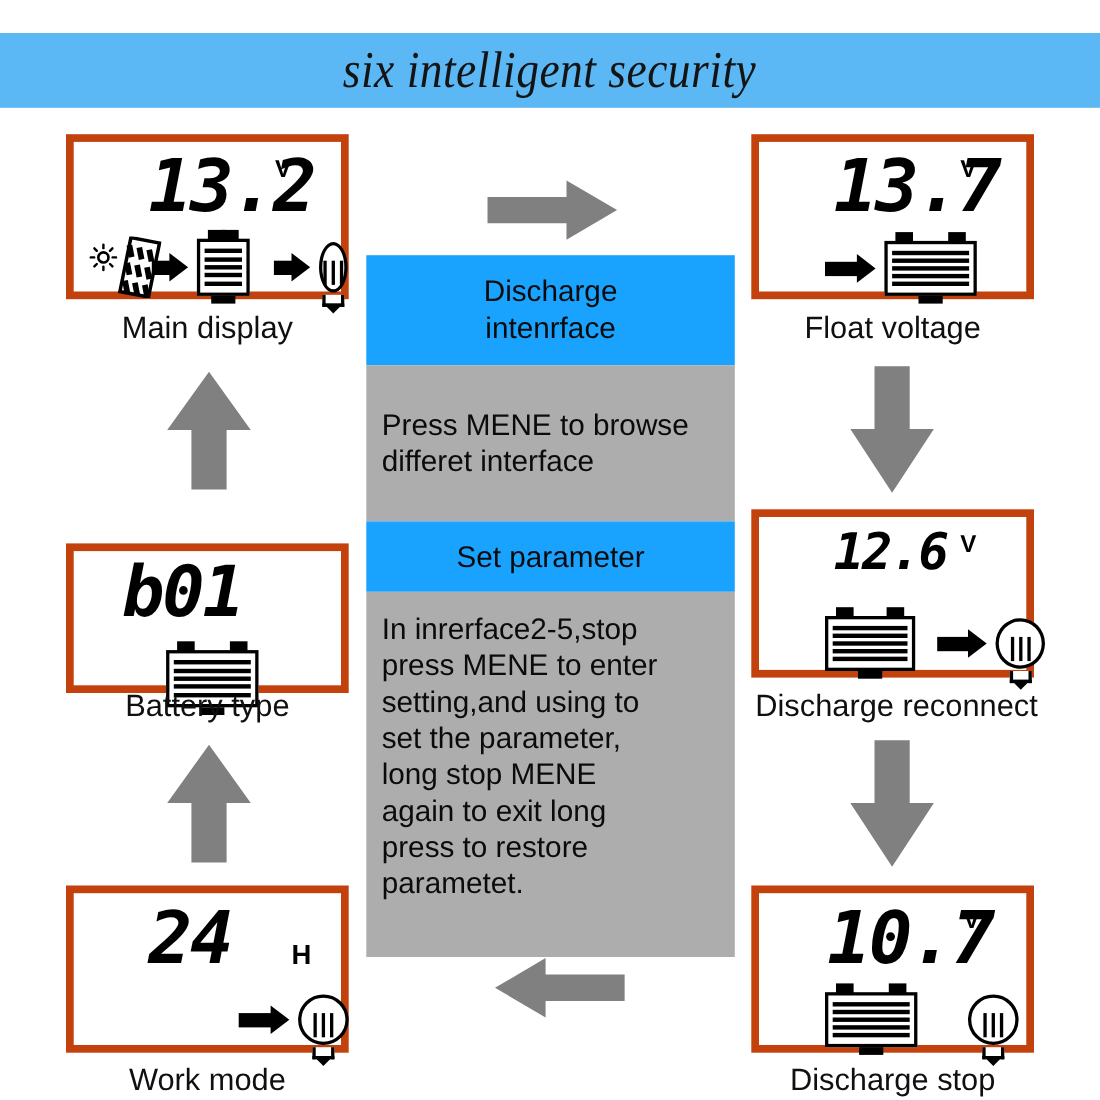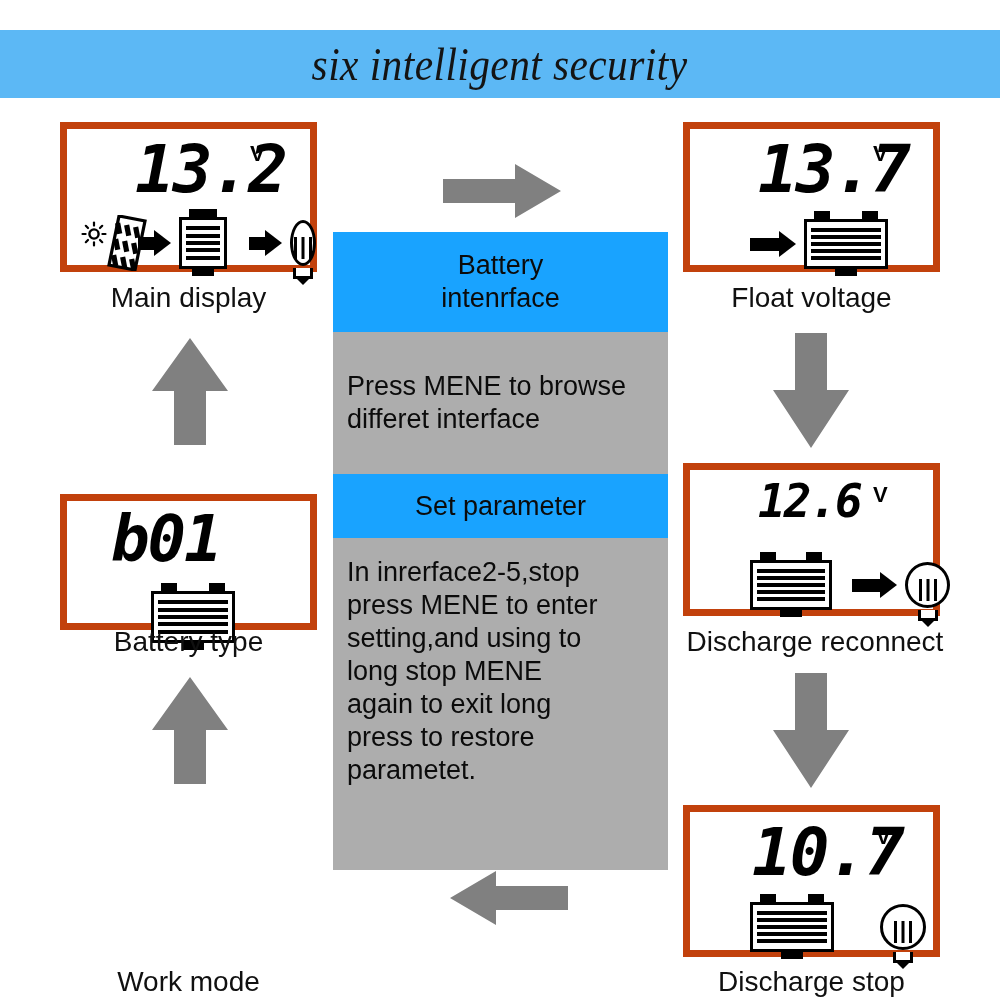--- a/index.html
+++ b/index.html
@@ -215,20 +215,33 @@
             <div class="bar"></div>
           <div class="bar"></div>
             <div class="bar"></div>
         </div>
         <div class="foot"></div>
       </div>
     </div>
   </div>
   <div class="caption" style="left:60px; top:626px; width:257px;">Battery type</div>
 
+  <div class="lcd-panel" style="left:60px; top:805px; width:257px; height:152px;">
+    <div class="digits" style="left:68px; top:8px; font-size:66px;">24</div>
+    <div class="unit" style="left:198px; top:42px; font-size:25px;">H</div>
+
+    <div class="icon-row" style="left:150px; top:88px; width:110px; height:54px;">
+      <span class="arrow-blk"></span>
+      <div class="bulb" style="width:46px;height:46px;margin-left:24px;">
+        <div class="glass"></div>
+        <div class="fil"></div>
+        <div class="base"></div>
+      </div>
+    </div>
+  </div>
   <div class="caption" style="left:60px; top:966px; width:257px;">Work mode</div>
 
   <div class="lcd-panel" style="left:683px; top:122px; width:257px; height:150px;">
     <div class="digits" style="left:68px; top:8px; font-size:66px;">13.7</div>
     <div class="unit" style="left:183px; top:12px;">V</div>
 
     <div class="icon-row" style="left:60px; top:88px; width:150px; height:54px;">
       <span class="arrow-blk"></span>
       <div class="battery" style="width:84px;height:50px;margin-left:24px;">
         <div class="term l"></div>
@@ -296,21 +309,21 @@
         <div class="base"></div>
       </div>
     </div>
   </div>
   <div class="caption" style="left:683px; top:966px; width:257px;">Discharge stop</div>
 
   <div class="center-panel">
 
     <div class="band blue" style="height:100px;">
       <div class="band-text center">
-        <div>Battery</div>
+        <div>Discharge</div>
         <div>intenrface</div>
       </div>
     </div>
 
     <div class="band gray" style="height:142px;">
       <div class="band-text left">
         <div>Press MENE to browse</div>
         <div>differet interface</div>
       </div>
     </div>
@@ -319,20 +332,21 @@
       <div class="band-text center">
         <div>Set parameter</div>
       </div>
     </div>
 
     <div class="band gray" style="flex:1; align-items:flex-start; padding-top:18px;">
       <div class="band-text left">
         <div>In inrerface2-5,stop</div>
         <div>press MENE to enter</div>
         <div>setting,and using to</div>
+        <div>set the parameter,</div>
         <div>long stop MENE</div>
         <div>again to exit long</div>
         <div>press to restore</div>
         <div>parametet.</div>
       </div>
     </div>
   </div>
 
   <svg class="garrow" style="left:443px; top:163px;" width="120" height="56" viewBox="0 0 120 56">
     <polygon points="0,16 72,16 72,1 118,28 72,55 72,40 0,40" fill="#808080"></polygon>

